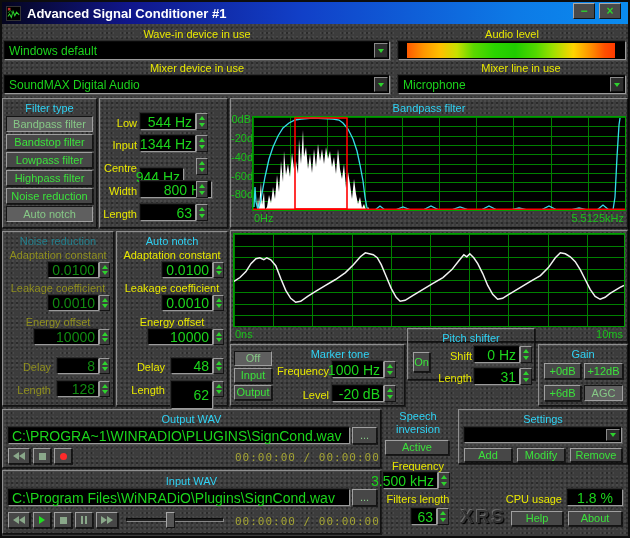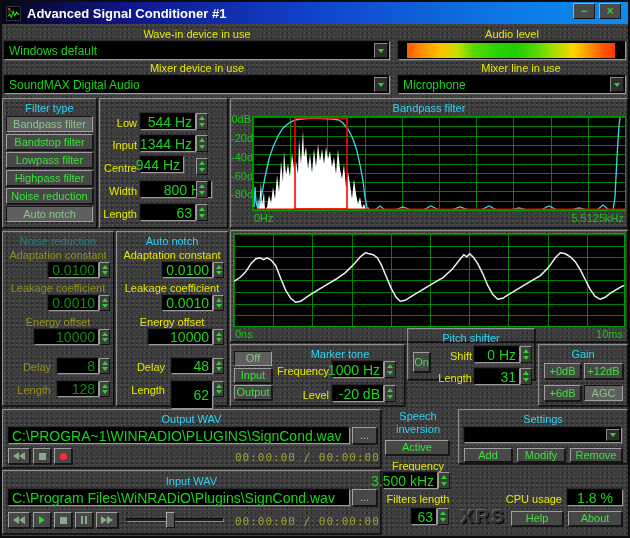--- a/index.html
+++ b/index.html
@@ -160,21 +160,21 @@
     <div class="lbl rt" style="left:0;top:40px;width:37px">Input</div>
     <div class="field" style="left:40px;top:36px;width:56px;height:17px">
         <span>1344 Hz</span>
       </div>
     <div class="spin" style="left:96px;top:36px;width:12px;height:17px">
         <span class="tu"></span>
         <span class="td"></span>
       </div>
 
     <div class="lbl rt" style="left:0;top:63px;width:37px">Centre</div>
-    <div class="field" style="left:40px;top:57px;width:44px;height:17px">
+    <div class="field" style="left:40px;top:69px;width:44px;height:17px">
         <span>944 Hz</span>
       </div>
     <div class="spin" style="left:96px;top:59px;width:12px;height:17px">
         <span class="tu"></span>
         <span class="td"></span>
       </div>
 
     <div class="lbl rt" style="left:0;top:86px;width:37px">Width</div>
     <div class="field" style="left:40px;top:82px;width:72px;height:17px">
         <span>800 Hz</span>

